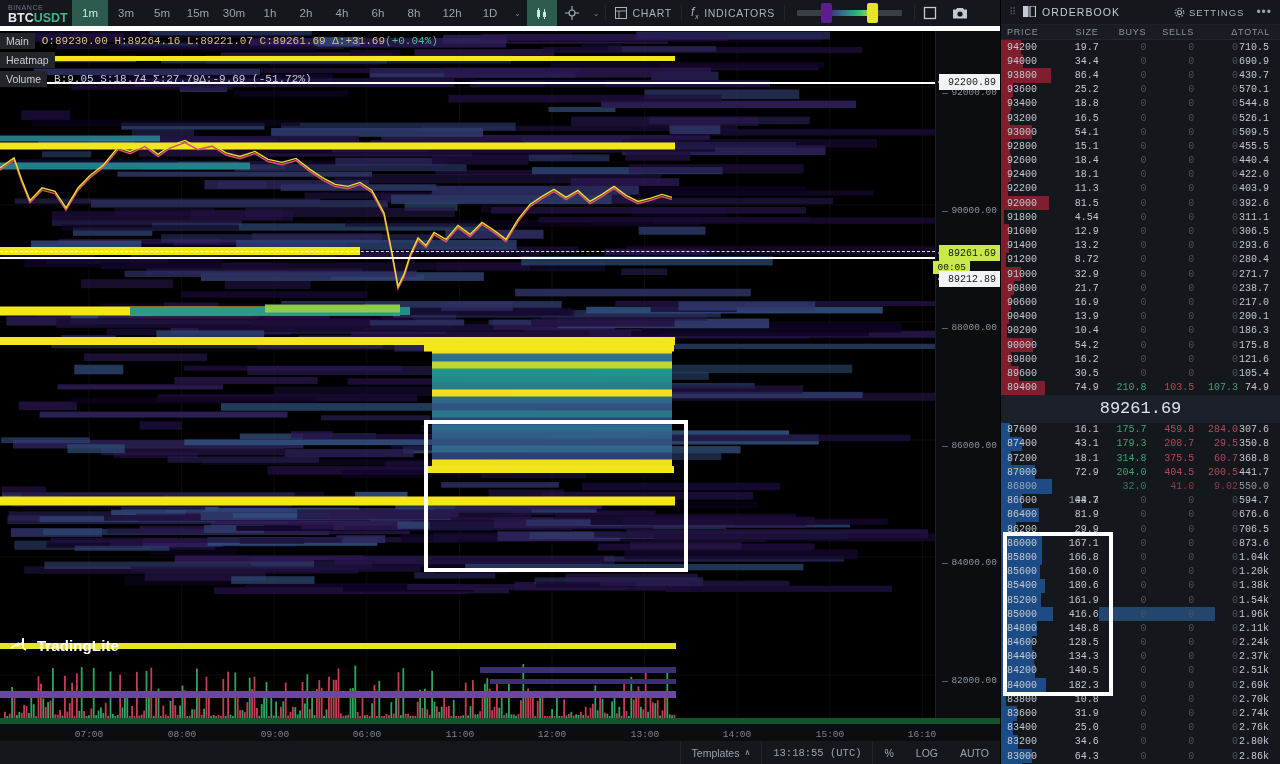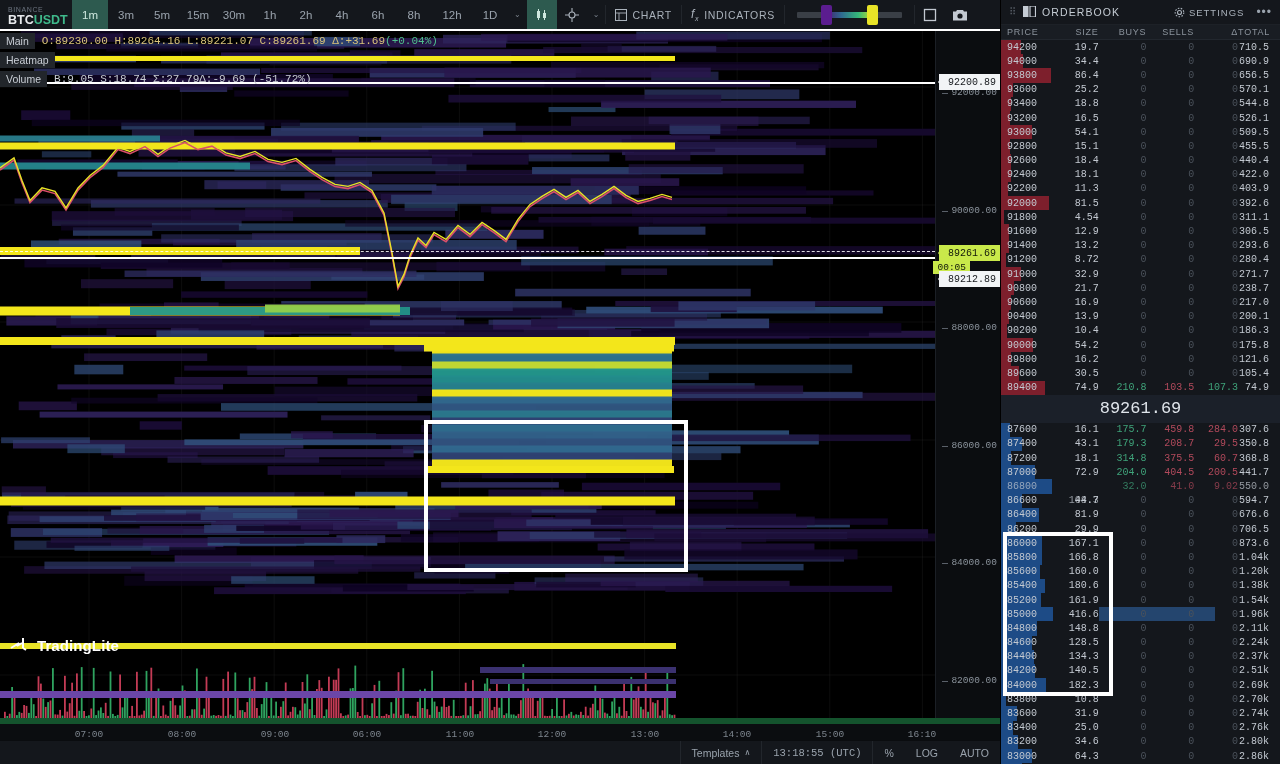--- a/index.html
+++ b/index.html
@@ -11,21 +11,21 @@
   }
   .app { position: relative; width: 1280px; height: 764px; display: flex; }
 
   
   .chart-col { position: relative; width: 1000px; height: 764px; background: #000; }
 
   
   .toolbar {
     position: relative; height: 31px; width: 1000px;
     background: #14171c; display: flex; align-items: stretch;
-    border-bottom: 2px solid #ffffff;
+    border-bottom: 5px solid #ffffff;
   }
   .sym-box { width: 72px; padding: 2px 6px 0 8px; display: flex; flex-direction: column; justify-content: center; }
   .sym-ex { font-size: 7px; color: #6d7580; letter-spacing: .6px; line-height: 9px; }
   .sym-pair { font-size: 12.5px; font-weight: bold; line-height: 13px; }
   .sym-pair .b { color: #e8eaed; }
   .sym-pair .q { color: #3fb98b; }
 
   .tf { width: 36px; display: flex; align-items: center; justify-content: center;
         font-size: 11.5px; color: #9aa3ad; cursor: pointer; }
   .tf.active { background: #2d5a4f; color: #cfe8df; }
@@ -1029,21 +1029,21 @@
           <span class="cell c-delta zero">0</span>
           <span class="cell c-total">690.9</span>
         </div>
         <div class="ob-row">
           <div class="hl ask" style="width: 50.44px;"></div>
           <span class="cell c-price">93800</span>
           <span class="cell c-size">86.4</span>
           <span class="cell c-buys zero">0</span>
           <span class="cell c-sells zero">0</span>
           <span class="cell c-delta zero">0</span>
-          <span class="cell c-total">656.5</span>
+          <span class="cell c-total">430.7</span>
         </div>
         <div class="ob-row">
           <div class="hl ask" style="width: 12.48px;"></div>
           <span class="cell c-price">93600</span>
           <span class="cell c-size">25.2</span>
           <span class="cell c-buys zero">0</span>
           <span class="cell c-sells zero">0</span>
           <span class="cell c-delta zero">0</span>
           <span class="cell c-total">570.1</span>
         </div>

